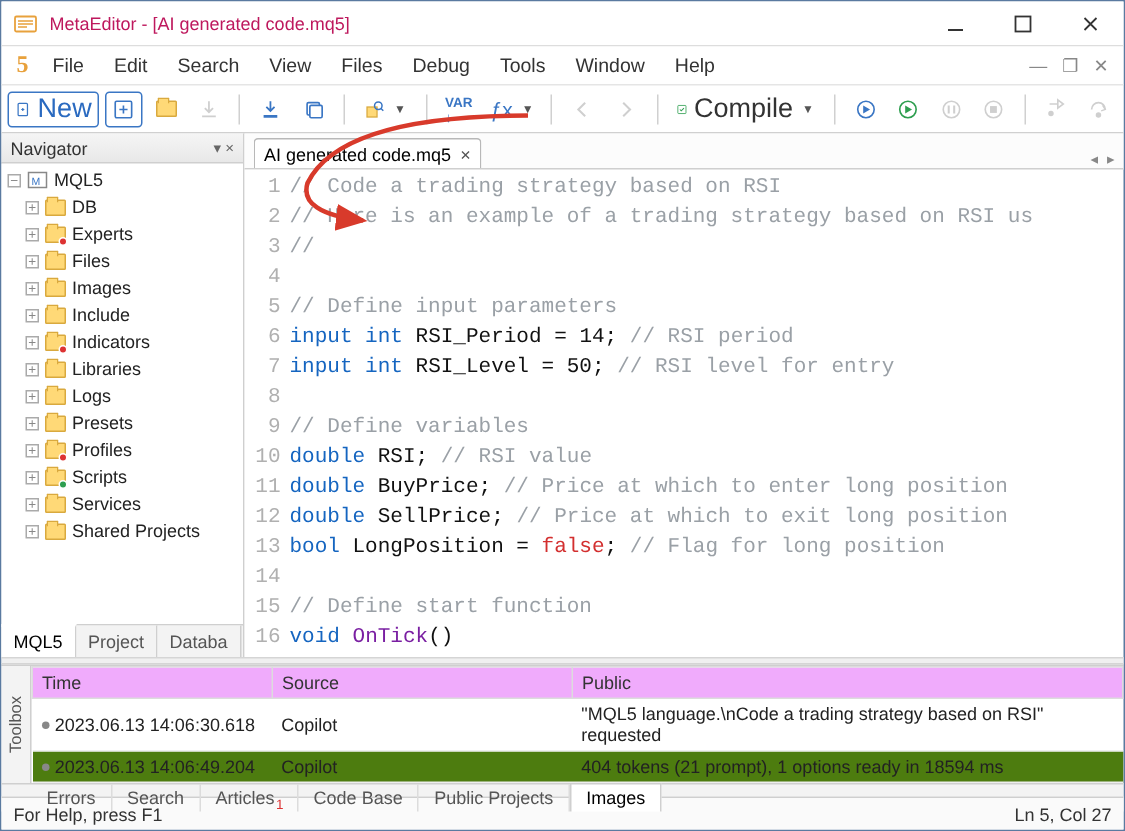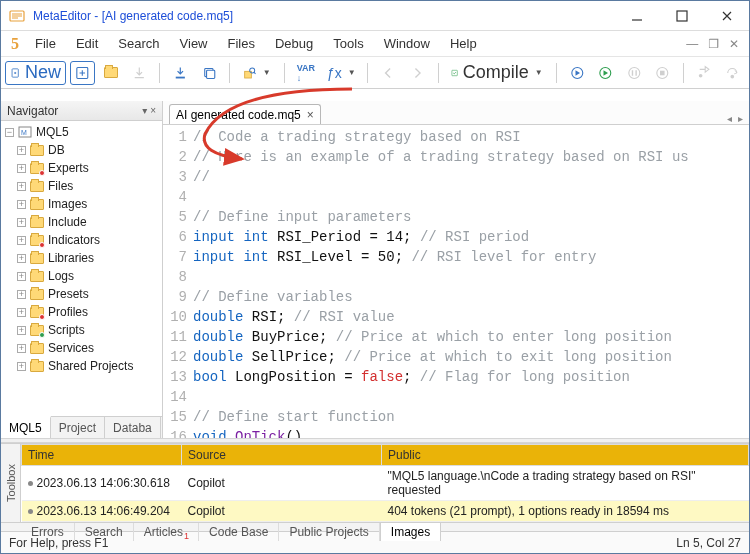--- a/index.html
+++ b/index.html
@@ -1,32 +1,32 @@
 <!DOCTYPE html>
 <html><head>
 <meta charset="utf-8">
 <style>
 * { box-sizing: border-box; margin: 0; padding: 0; }
 html, body { width: 750px; height: 554px; font-family: "Segoe UI", Tahoma, sans-serif; font-size: 12px; overflow: hidden; background: #fff; }
 .window { width: 750px; height: 554px; border: 1px solid #5a7aa0; display: flex; flex-direction: column; background: #fff; }
 .titlebar { height: 30px; display: flex; align-items: center; background: #fff; border-bottom: 1px solid #ddd; }
 .titlebar .app-icon { width: 16px; height: 16px; margin: 0 8px; }
-.titlebar .title { flex: 1; font-size: 12px; color: #1d4ed8; }
+.titlebar .title { flex: 1; font-size: 12px; color: #be185d; }
 .titlebar .winbtn { width: 45px; height: 30px; display: flex; align-items: center; justify-content: center; color: #333; }
 .menubar { height: 26px; display: flex; align-items: stretch; background: #fff; padding: 0 4px; border-bottom: 1px solid #e5e5e5; position: relative; }
 .menubar .app5 { width: 20px; display: flex; align-items: center; justify-content: center; color: #e8a13c; font-weight: bold; font-size: 16px; font-family: Georgia, serif; }
 .menubar .menu { padding: 0 10px; display: flex; align-items: center; color: #333; font-size: 13px; }
 .menubar .sm-icons { margin-left: auto; display: flex; align-items: center; gap: 10px; padding-right: 6px; color: #888; }
 .toolbar { height: 32px; display: flex; align-items: center; gap: 4px; padding: 0 4px; background: #fff; border-bottom: 1px solid #d0d0d0; }
 .tb-btn { height: 24px; min-width: 24px; display: flex; align-items: center; justify-content: center; padding: 0 4px; border: 1px solid transparent; border-radius: 3px; gap: 4px; color: #333; }
 .tb-btn.boxed { border-color: #3a76c4; color: #2a6ac0; }
 .tb-btn .lbl { font-size: 18px; }
 .tb-sep { width: 1px; height: 20px; background: #d0d0d0; margin: 0 4px; }
 .drop-caret { font-size: 8px; color: #555; margin-left: 2px; }
-.body-area { flex: 1; display: flex; min-height: 0; margin-top: 12px; }
+.body-area { flex: 1; display: flex; min-height: 0; }
 .navigator { width: 162px; display: flex; flex-direction: column; border-right: 1px solid #cfcfcf; }
 .nav-header { height: 20px; background: linear-gradient(#f5f5f5,#e8e8e8); border-bottom: 1px solid #cfcfcf; display: flex; align-items: center; padding: 0 6px; font-size: 12px; color: #333; position: relative; }
 .nav-header .pin { margin-left: auto; color: #666; font-size: 10px; }
 .nav-tree { flex: 1; overflow: hidden; background: #fff; padding: 2px 0; }
 .tree-row { display: flex; align-items: center; height: 18px; padding-left: 4px; white-space: nowrap; }
 .tree-row .exp { width: 12px; text-align: center; color: #888; font-size: 10px; }
 .tree-row .exp.box { border: 1px solid #aaa; width: 9px; height: 9px; line-height: 7px; font-size: 9px; margin-right: 3px; background: #fff; }
 .tree-row .ficon { width: 16px; height: 14px; display: flex; align-items: center; justify-content: center; margin-right: 3px; }
 .tree-row .lbl { font-size: 12px; color: #222; }
 .folder { width: 14px; height: 11px; background: #ffd977; border: 1px solid #d9a93e; border-radius: 1px; position: relative; }
@@ -51,23 +51,23 @@
 .c-fn { color: #7a1fa2; }
 .c-bool { color: #d32f2f; }
 .arrow-svg { position: absolute; top: -32px; left: 24px; pointer-events: none; z-index: 5; }
 .splitter-h { height: 5px; background: #f0f0f0; border-top: 1px solid #d5d5d5; border-bottom: 1px solid #d5d5d5; cursor: row-resize; }
 .toolbox { height: 88px; display: flex; flex-direction: column; border-top: 1px solid #cfcfcf; }
 .tb-body { flex: 1; display: flex; position: relative; }
 .tb-vtab { width: 20px; background: #f3f3f3; border-right: 1px solid #cfcfcf; display: flex; align-items: center; justify-content: center; }
 .tb-vtab span { writing-mode: vertical-rl; transform: rotate(180deg); font-size: 11px; color: #555; }
 .tb-table { flex: 1; overflow: hidden; }
 .tb-table table { width: 100%; border-collapse: collapse; font-size: 12px; }
-.tb-table th { text-align: left; font-weight: normal; background: #eab308; border: 1px solid #dcdcdc; padding: 3px 6px; color: #333; }
+.tb-table th { text-align: left; font-weight: normal; background: #f0abfc; border: 1px solid #dcdcdc; padding: 3px 6px; color: #333; }
 .tb-table td { border-bottom: 1px solid #eee; padding: 3px 6px; color: #222; }
-.tb-table tr.sel td { background: #fef9c3; }
+.tb-table tr.sel td { background: #4d7c0f; }
 .dot { display: inline-block; width: 5px; height: 5px; background: #888; border-radius: 50%; margin-right: 4px; vertical-align: middle; }
 .tb-tabs { height: 22px; display: flex; border-top: 1px solid #cfcfcf; background: #f3f3f3; font-size: 12px; padding-left: 20px; }
 .tb-tabs .ttab { padding: 2px 10px; border-right: 1px solid #dcdcdc; color: #555; display: flex; align-items: center; position: relative; }
 .tb-tabs .ttab.active { background: #fff; color: #000; border: 1px solid #cfcfcf; border-bottom: none; margin-top: -1px; }
 .tb-tabs .ttab .sub { color: #d33; font-size: 9px; position: relative; top: 4px; left: 1px; }
 .statusbar { height: 22px; border-top: 1px solid #cfcfcf; display: flex; align-items: center; padding: 0 8px; font-size: 12px; color: #333; background: #fafafa; }
 .statusbar .col { margin-left: auto; }
 svg.icon { width: 16px; height: 16px; }
 </style>
 </head>

